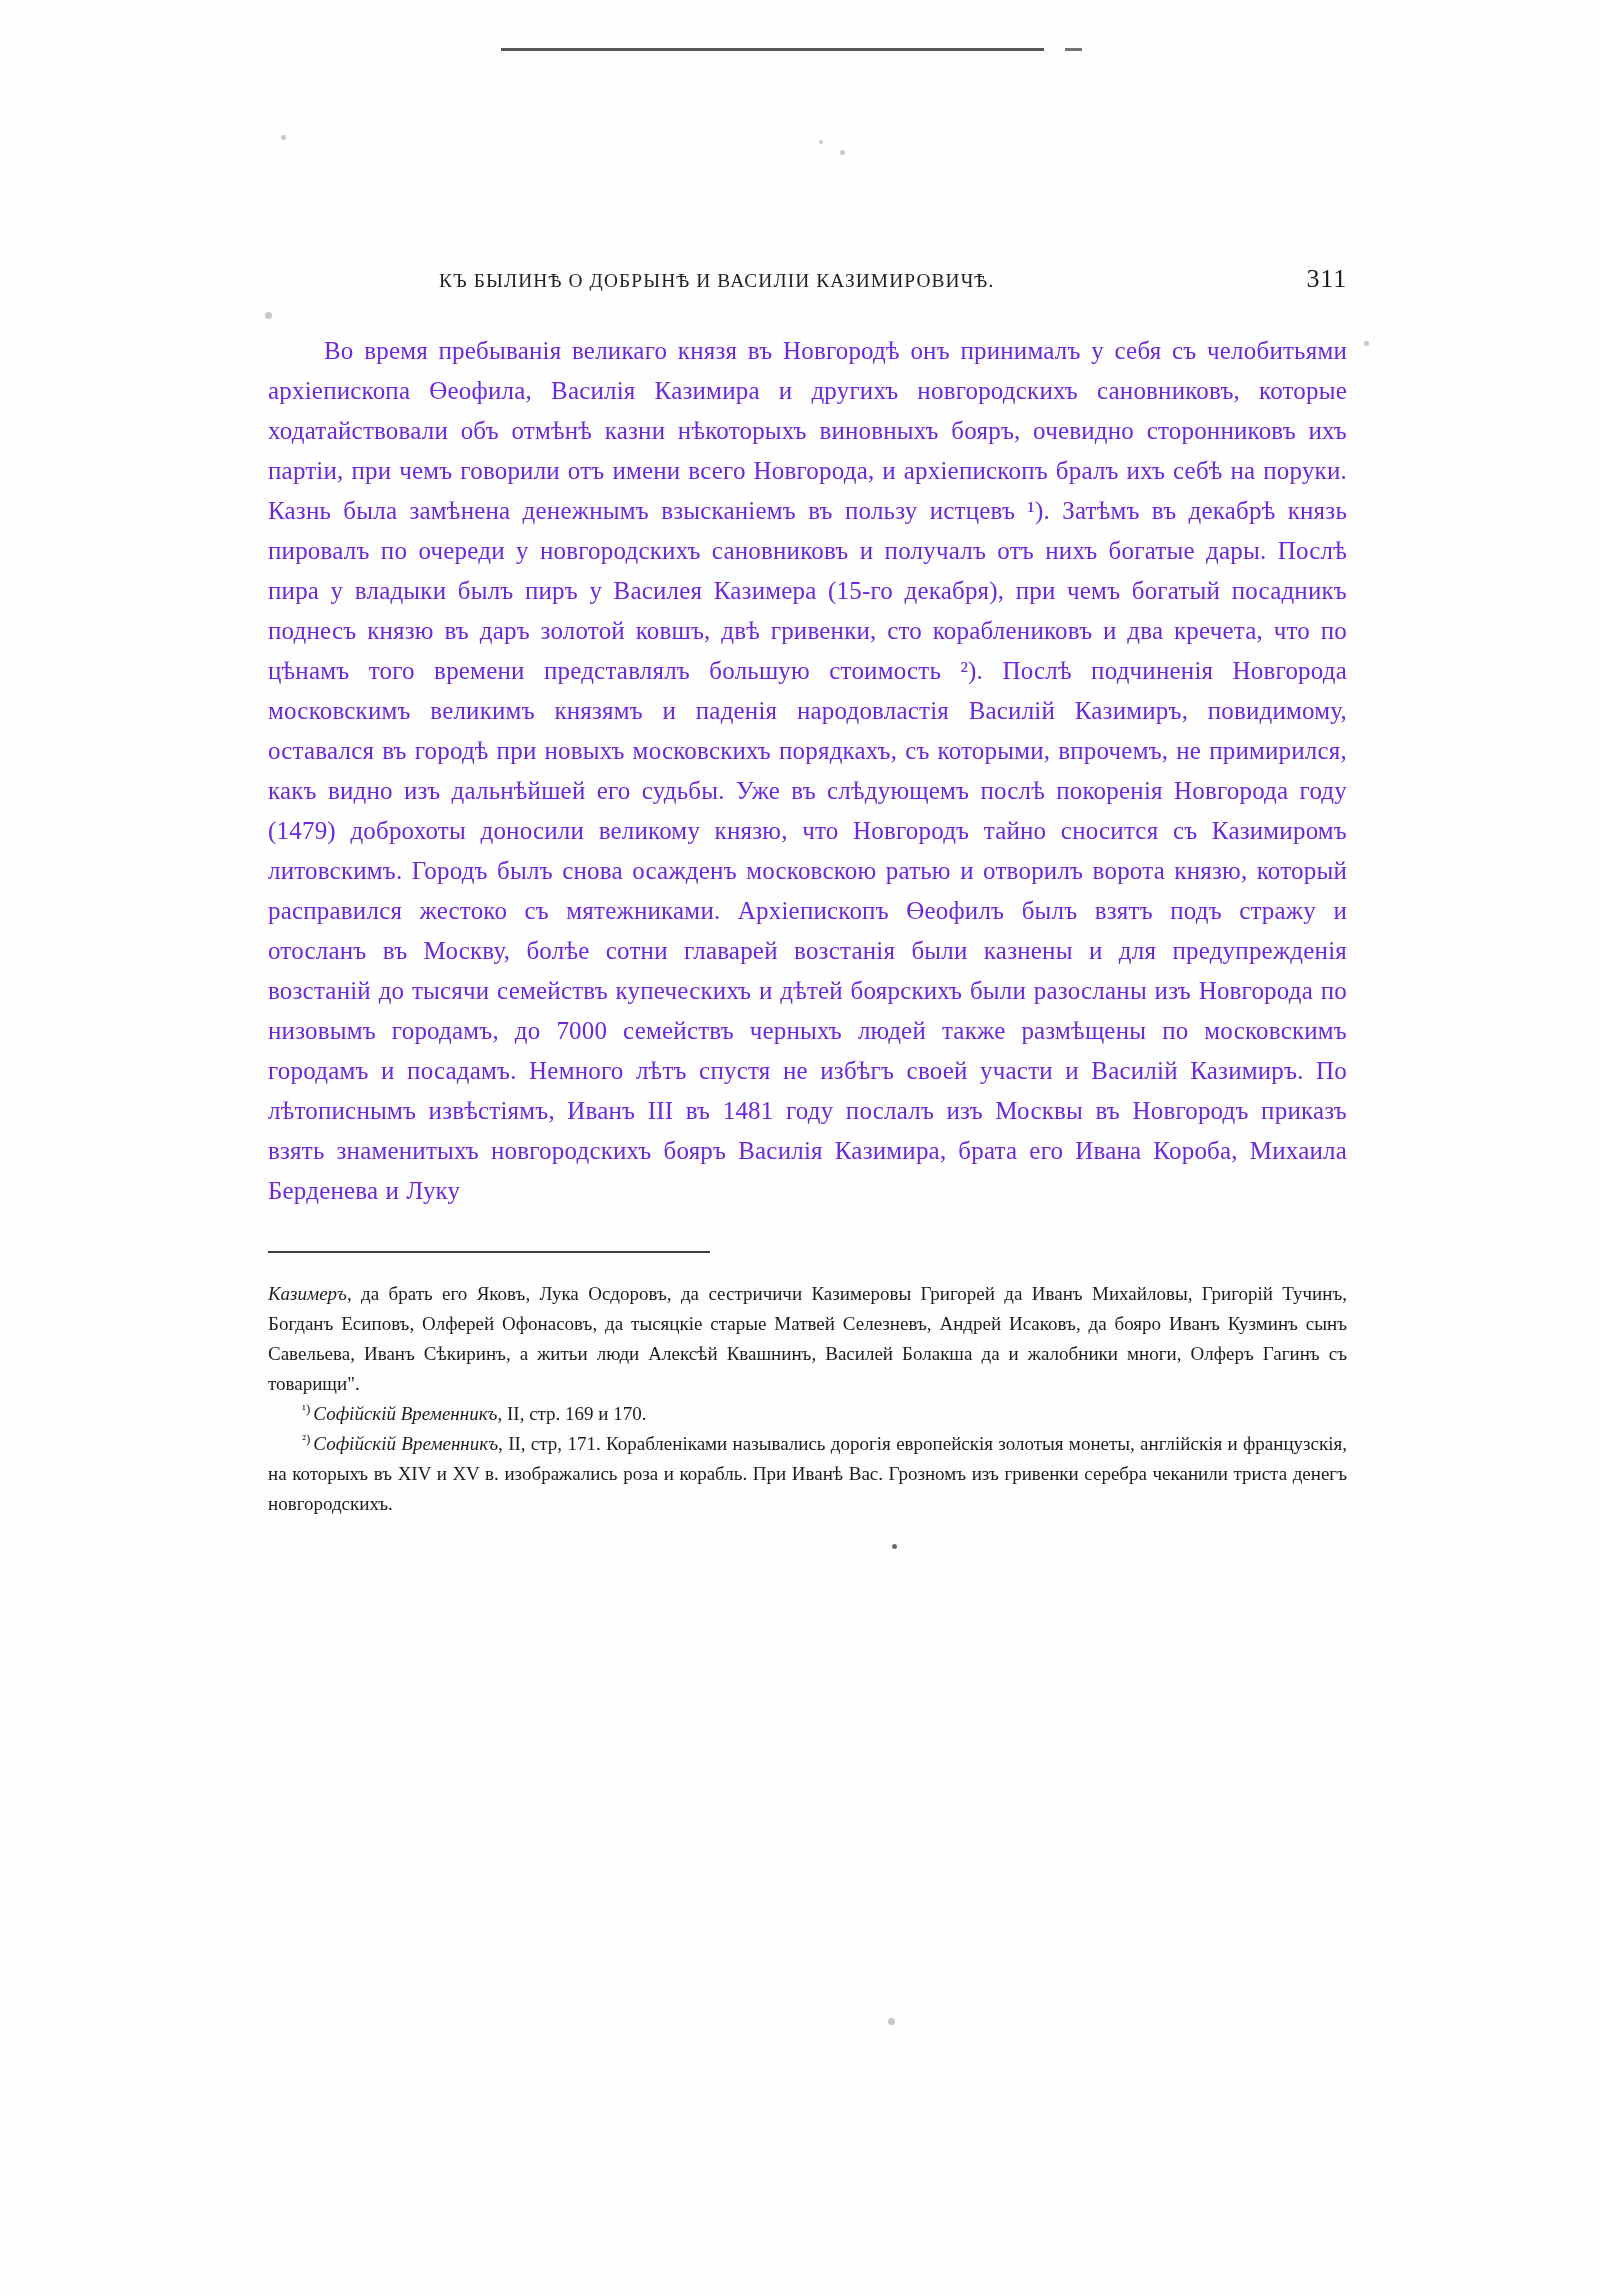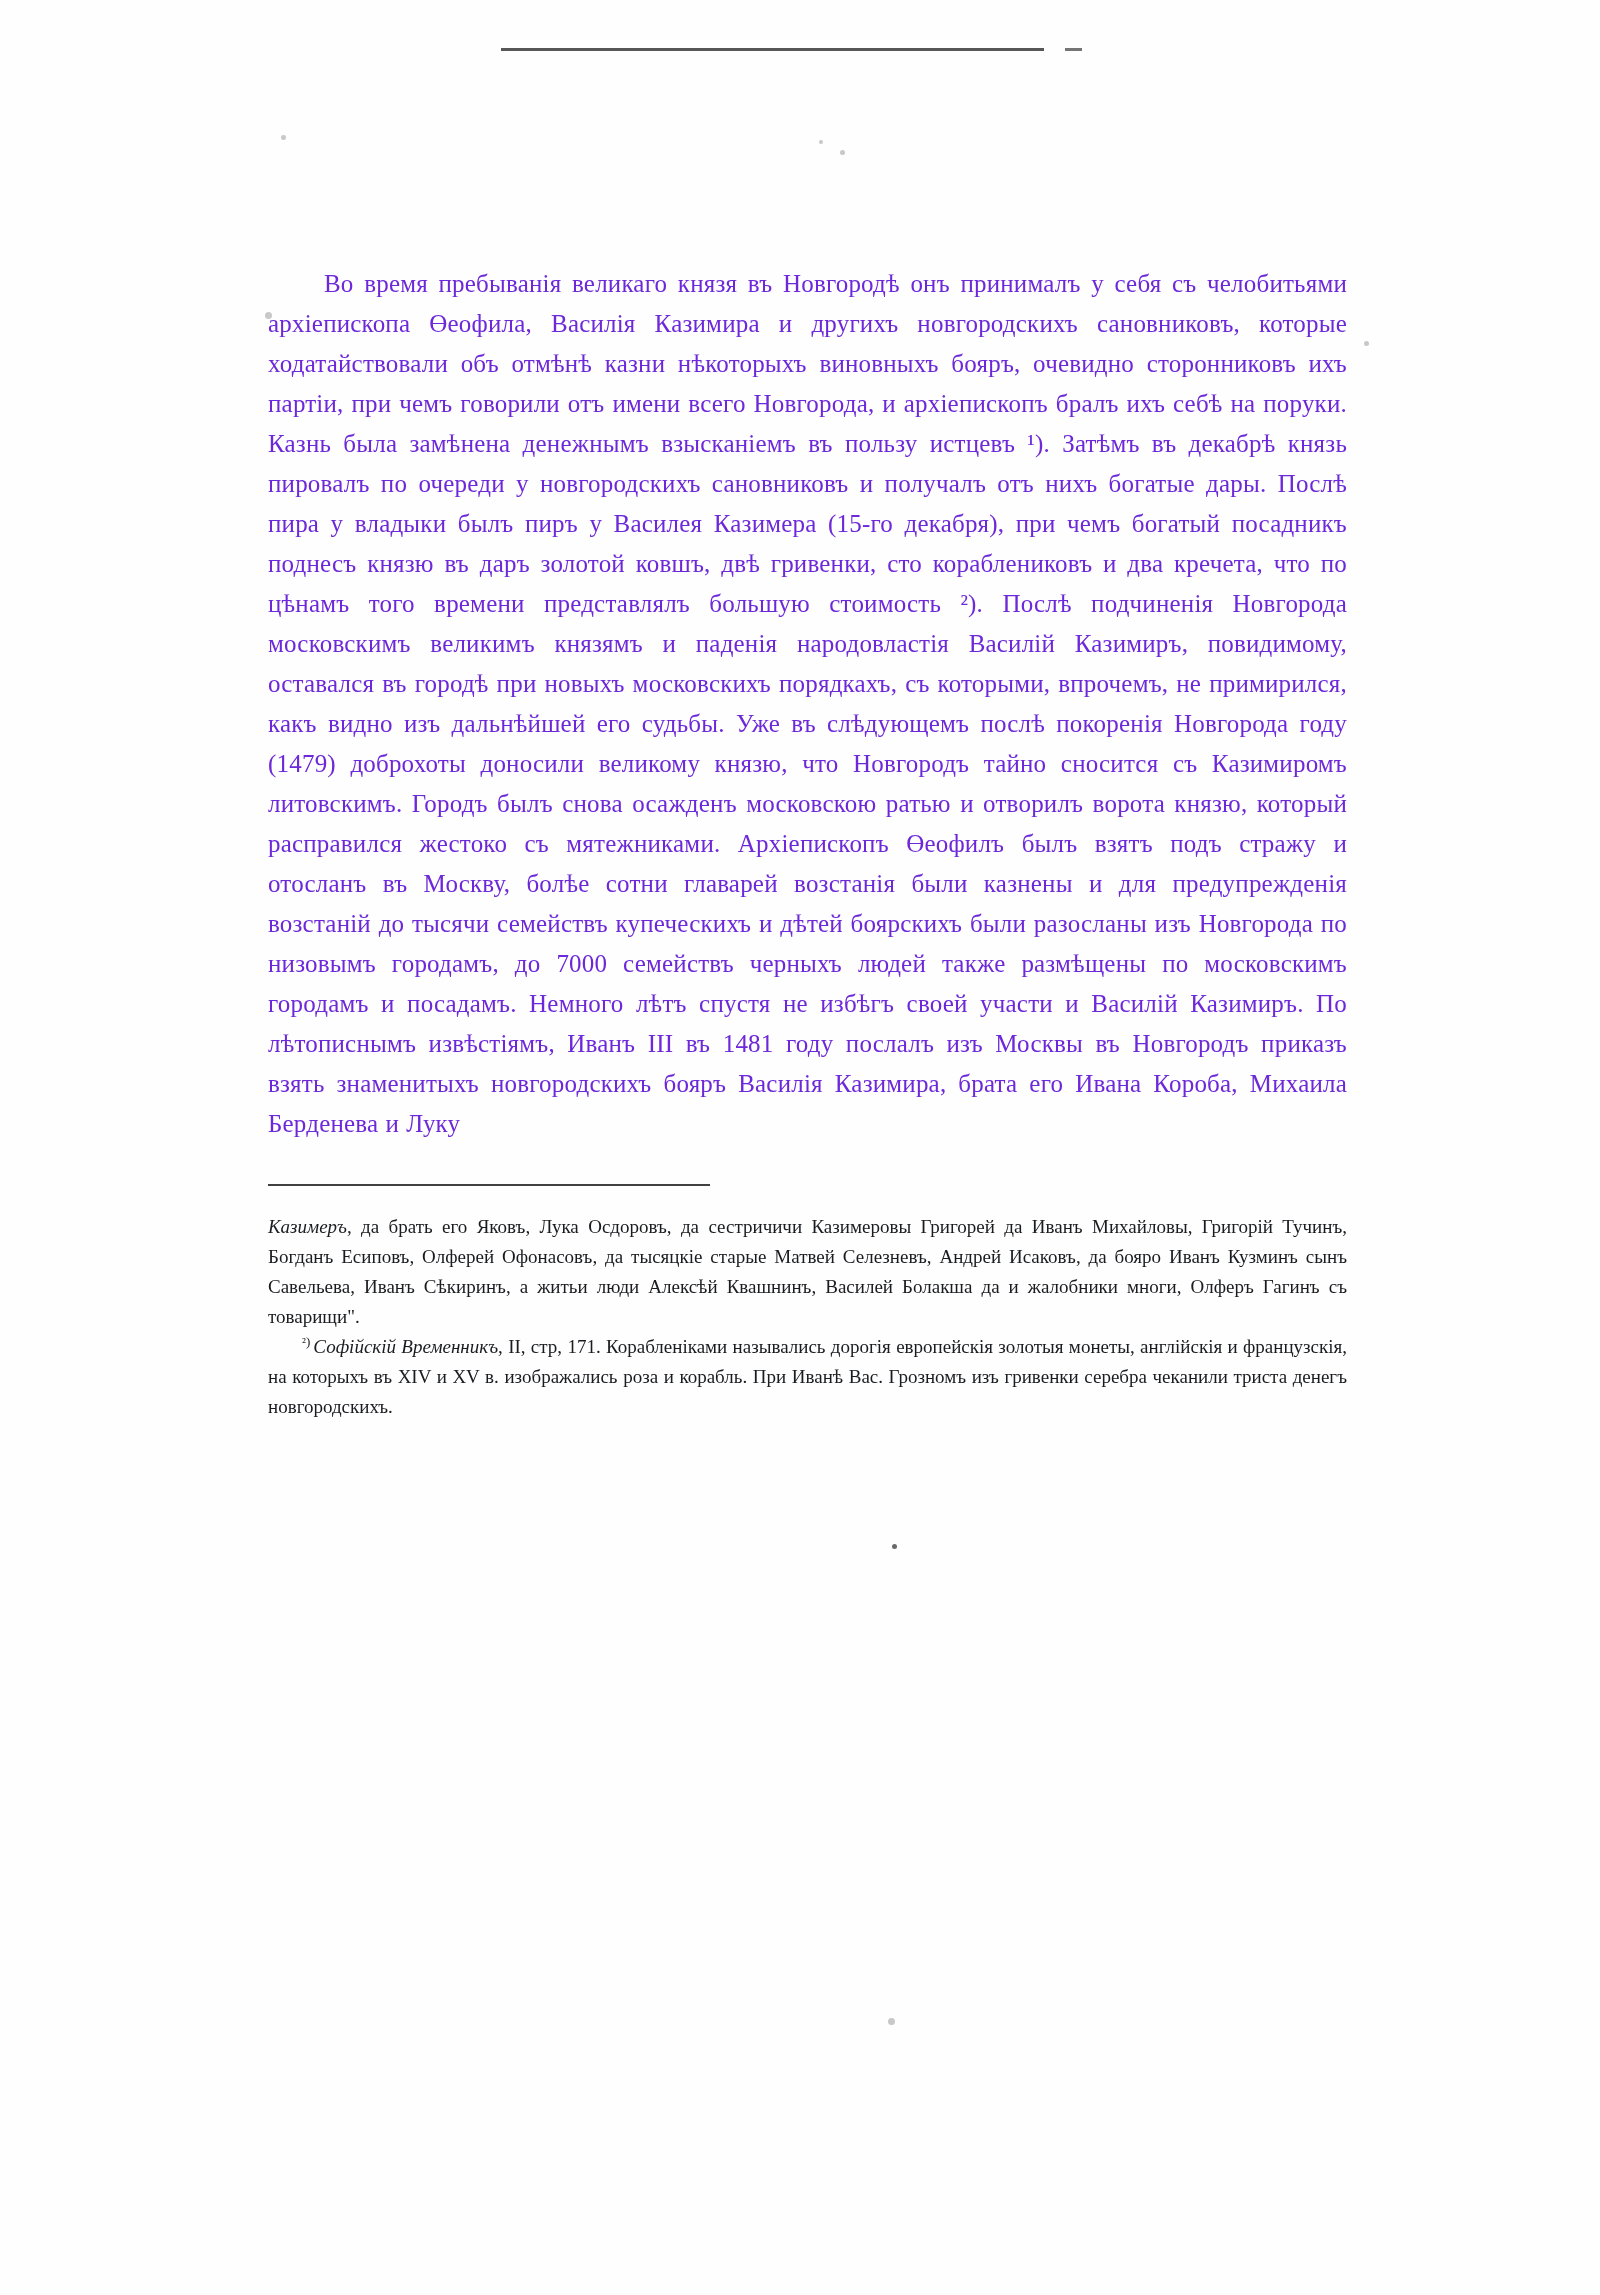--- a/index.html
+++ b/index.html
@@ -142,29 +142,34 @@
 
   <div class="scan-mark" style="left:840px; top:150px; width:5.4px; height:5.4px;"></div>
   <div class="scan-mark" style="left:819px; top:140px; width:3.9px; height:3.9px;"></div>
   <div class="scan-mark" style="left:281px; top:135px; width:4.7px; height:4.7px;"></div>
   <div class="scan-mark" style="left:265px; top:312px; width:7px; height:7px;"></div>
   <div class="scan-mark" style="left:1364px; top:341px; width:5.4px; height:5.4px;"></div>
   <div class="scan-mark" style="left:888px; top:2018px; width:7px; height:7px;"></div>
 
   <div class="content">
 
+    <div class="runhead">
+      <div class="runhead-title">къ былинѣ о добрынѣ и василіи казимировичѣ.</div>
+      <div class="runhead-page">311</div>
+    </div>
 
     <div class="body-text">
       <p>Во время пребыванія великаго князя въ Новгородѣ онъ принималъ у себя съ челобитьями архіепископа Өеофила, Василія Казимира и другихъ новгородскихъ сановниковъ, которые ходатайствовали объ отмѣнѣ казни нѣкоторыхъ виновныхъ бояръ, очевидно сторонниковъ ихъ партіи, при чемъ говорили отъ имени всего Новгорода, и архіепископъ бралъ ихъ себѣ на поруки. Казнь была замѣнена денежнымъ взысканіемъ въ пользу истцевъ ¹). Затѣмъ въ декабрѣ князь пировалъ по очереди у новгородскихъ сановниковъ и получалъ отъ нихъ богатые дары. Послѣ пира у владыки былъ пиръ у Василея Казимера (15-го декабря), при чемъ богатый посадникъ поднесъ князю въ даръ золотой ковшъ, двѣ гривенки, сто кораблениковъ и два кречета, что по цѣнамъ того времени представлялъ большую стоимость ²). Послѣ подчиненія Новгорода московскимъ великимъ князямъ и паденія народовластія Василій Казимиръ, повидимому, оставался въ городѣ при новыхъ московскихъ порядкахъ, съ которыми, впрочемъ, не примирился, какъ видно изъ дальнѣйшей его судьбы. Уже въ слѣдующемъ послѣ покоренія Новгорода году (1479) доброхоты доносили великому князю, что Новгородъ тайно сносится съ Казимиромъ литовскимъ. Городъ былъ снова осажденъ московскою ратью и отворилъ ворота князю, который расправился жестоко съ мятежниками. Архіепископъ Өеофилъ былъ взятъ подъ стражу и отосланъ въ Москву, болѣе сотни главарей возстанія были казнены и для предупрежденія возстаній до тысячи семействъ купеческихъ и дѣтей боярскихъ были разосланы изъ Новгорода по низовымъ городамъ, до 7000 семействъ черныхъ людей также размѣщены по московскимъ городамъ и посадамъ. Немного лѣтъ спустя не избѣгъ своей участи и Василій Казимиръ. По лѣтописнымъ извѣстіямъ, Иванъ III въ 1481 году послалъ изъ Москвы въ Новгородъ приказъ взять знаменитыхъ новгородскихъ бояръ Василія Казимира, брата его Ивана Короба, Михаила Берденева и Луку</p>
     </div>
 
     <div class="footnote-rule"></div>
 
     <div class="footnotes">
       <p class="fn-cont"><span class="bi">Казимеръ</span><span>, да брать его Яковъ, Лука Осдоровъ, да сестричичи Казимеровы Григорей да Иванъ Михайловы, Григорій Тучинъ, Богданъ Есиповъ, Олферей Офонасовъ, да тысяцкіе старые Матвей Селезневъ, Андрей Исаковъ, да бояро Иванъ Кузминъ сынъ Савельева, Иванъ Сѣкиринъ, а житьи люди Алексѣй Квашнинъ, Василей Болакша да и жалобники многи, Олферъ Гагинъ съ товарищи".</span></p>
+      <p class="fn"><span class="fn-marker">¹)</span><span class="bi">Софійскій Временникъ</span><span>, II, стр. 169 и 170.</span></p>
       <p class="fn"><span class="fn-marker">²)</span><span class="bi">Софійскій Временникъ</span><span>, II, стр, 171. Корабленіками назывались дорогія европейскія золотыя монеты, англійскія и французскія, на которыхъ въ XIV и XV в. изображались роза и корабль. При Иванѣ Вас. Грозномъ изъ гривенки серебра чеканили триста денегъ новгородскихъ.</span></p>
     </div>
 
   </div>
 
   <div class="dot-mid"></div>
 </div>
 
 
 </body></html>

